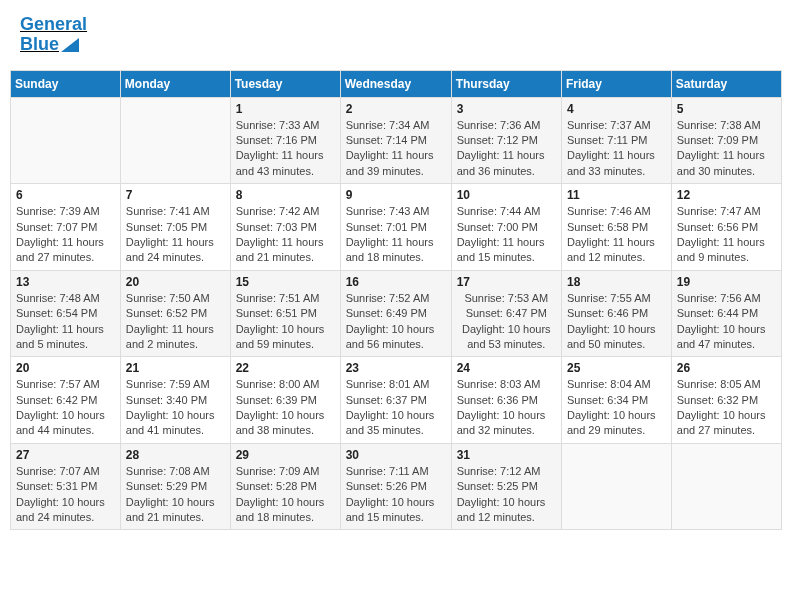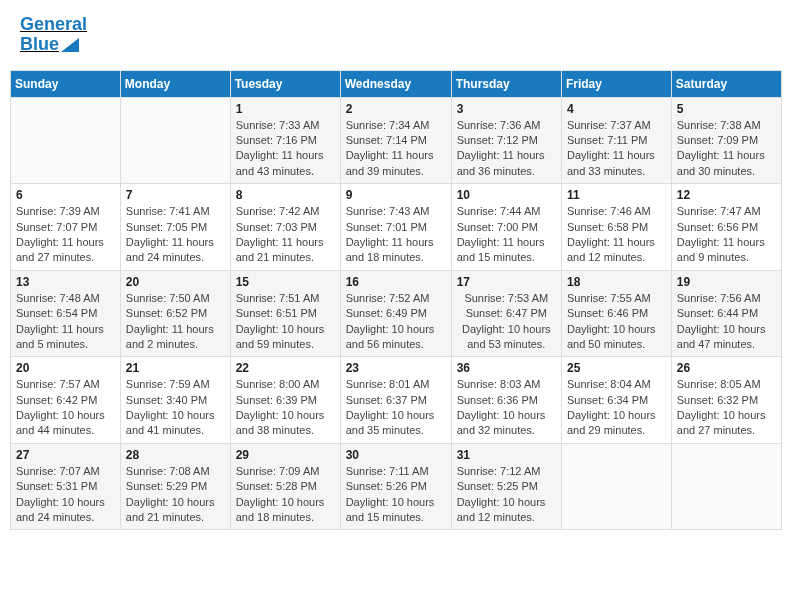--- a/index.html
+++ b/index.html
@@ -266,21 +266,21 @@
 Sunset: 6:39 PM
 Daylight: 10 hours and 38 minutes.</div>
         </td>
         <td>
           <div class="day-num">23</div>
           <div class="day-info" style="white-space: pre-line;">Sunrise: 8:01 AM
 Sunset: 6:37 PM
 Daylight: 10 hours and 35 minutes.</div>
         </td>
         <td>
-          <div class="day-num">36</div>
+          <div class="day-num">24</div>
           <div class="day-info" style="white-space: pre-line;">Sunrise: 8:03 AM
 Sunset: 6:36 PM
 Daylight: 10 hours and 32 minutes.</div>
         </td>
         <td>
           <div class="day-num">25</div>
           <div class="day-info" style="white-space: pre-line;">Sunrise: 8:04 AM
 Sunset: 6:34 PM
 Daylight: 10 hours and 29 minutes.</div>
         </td>

